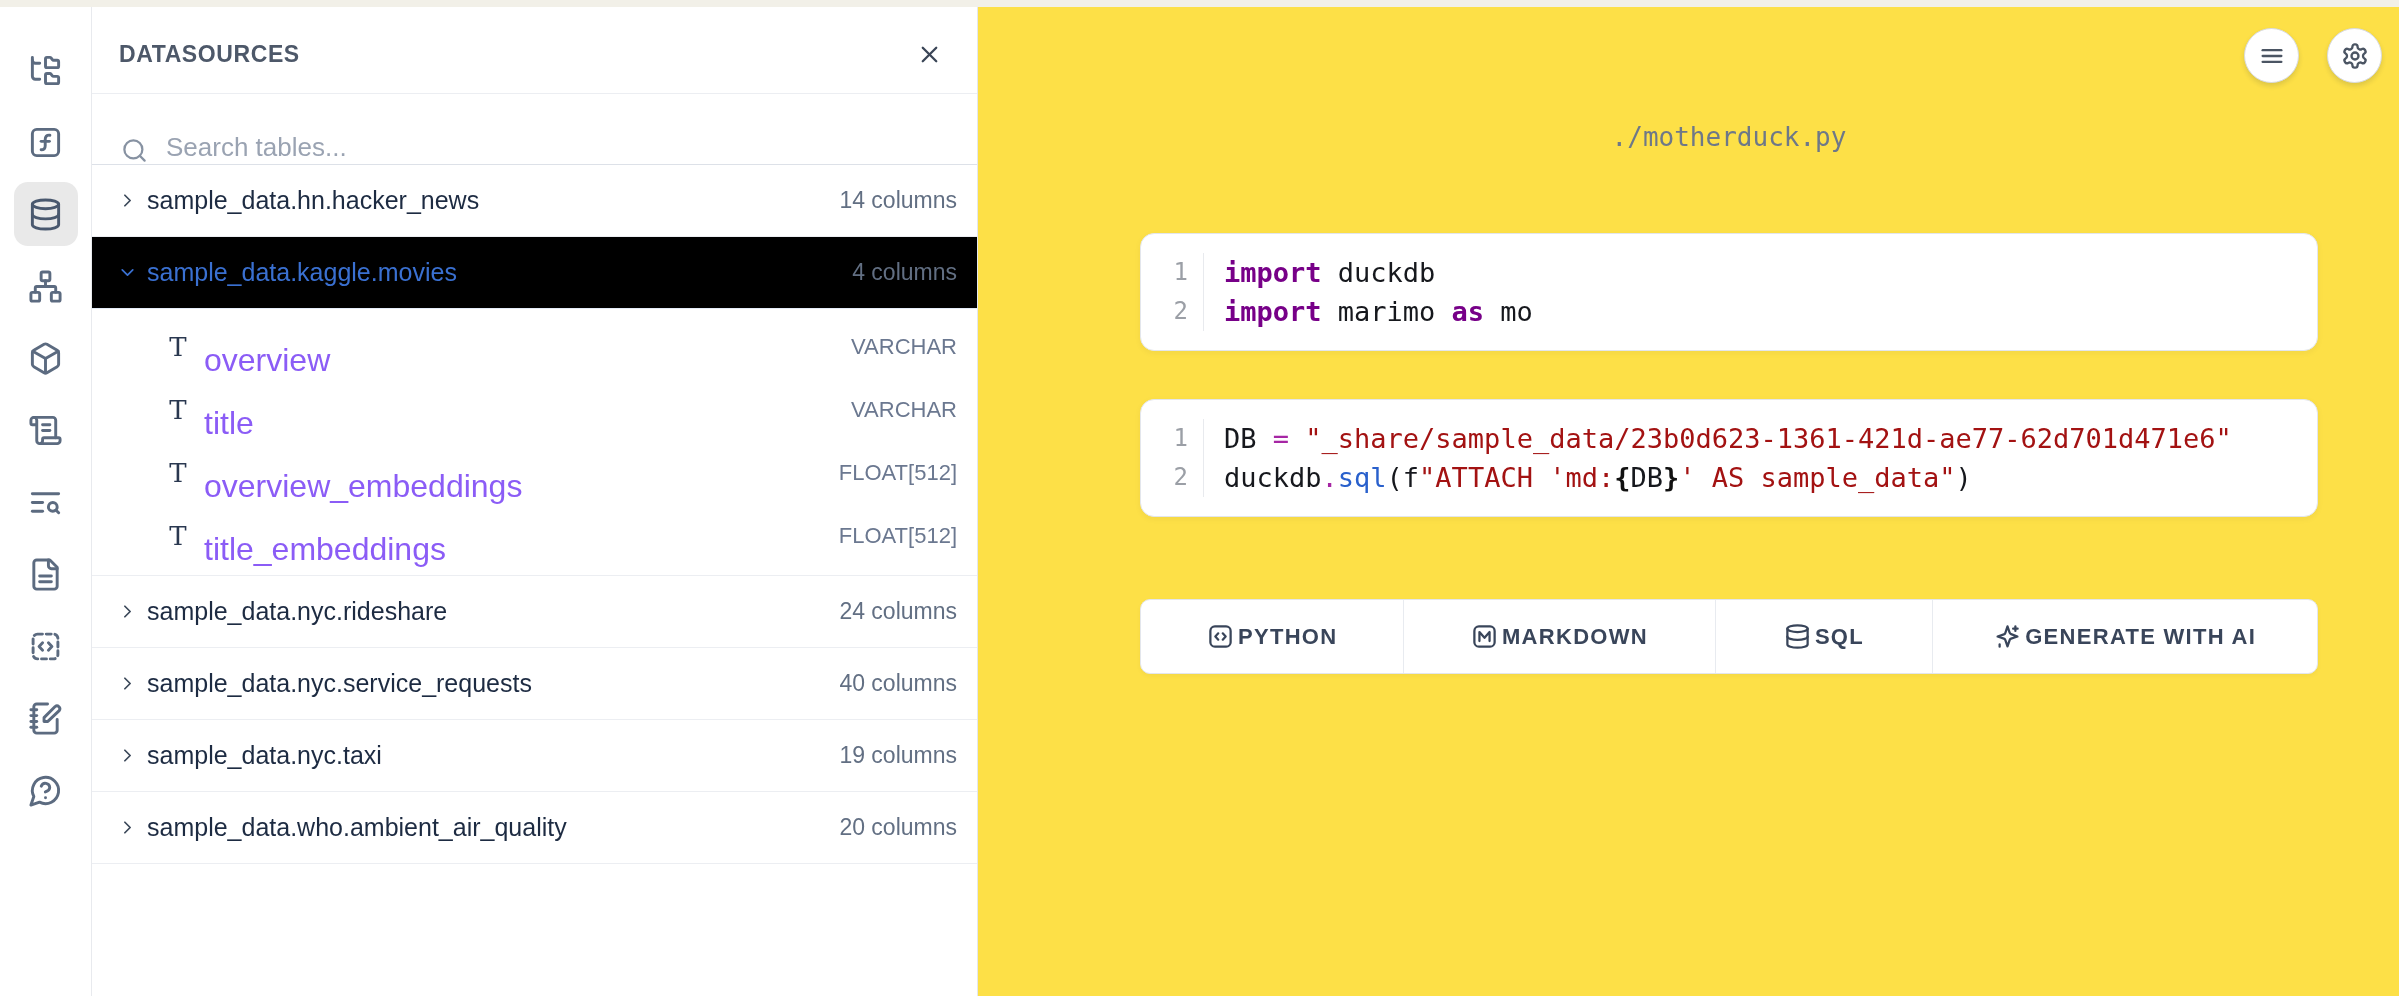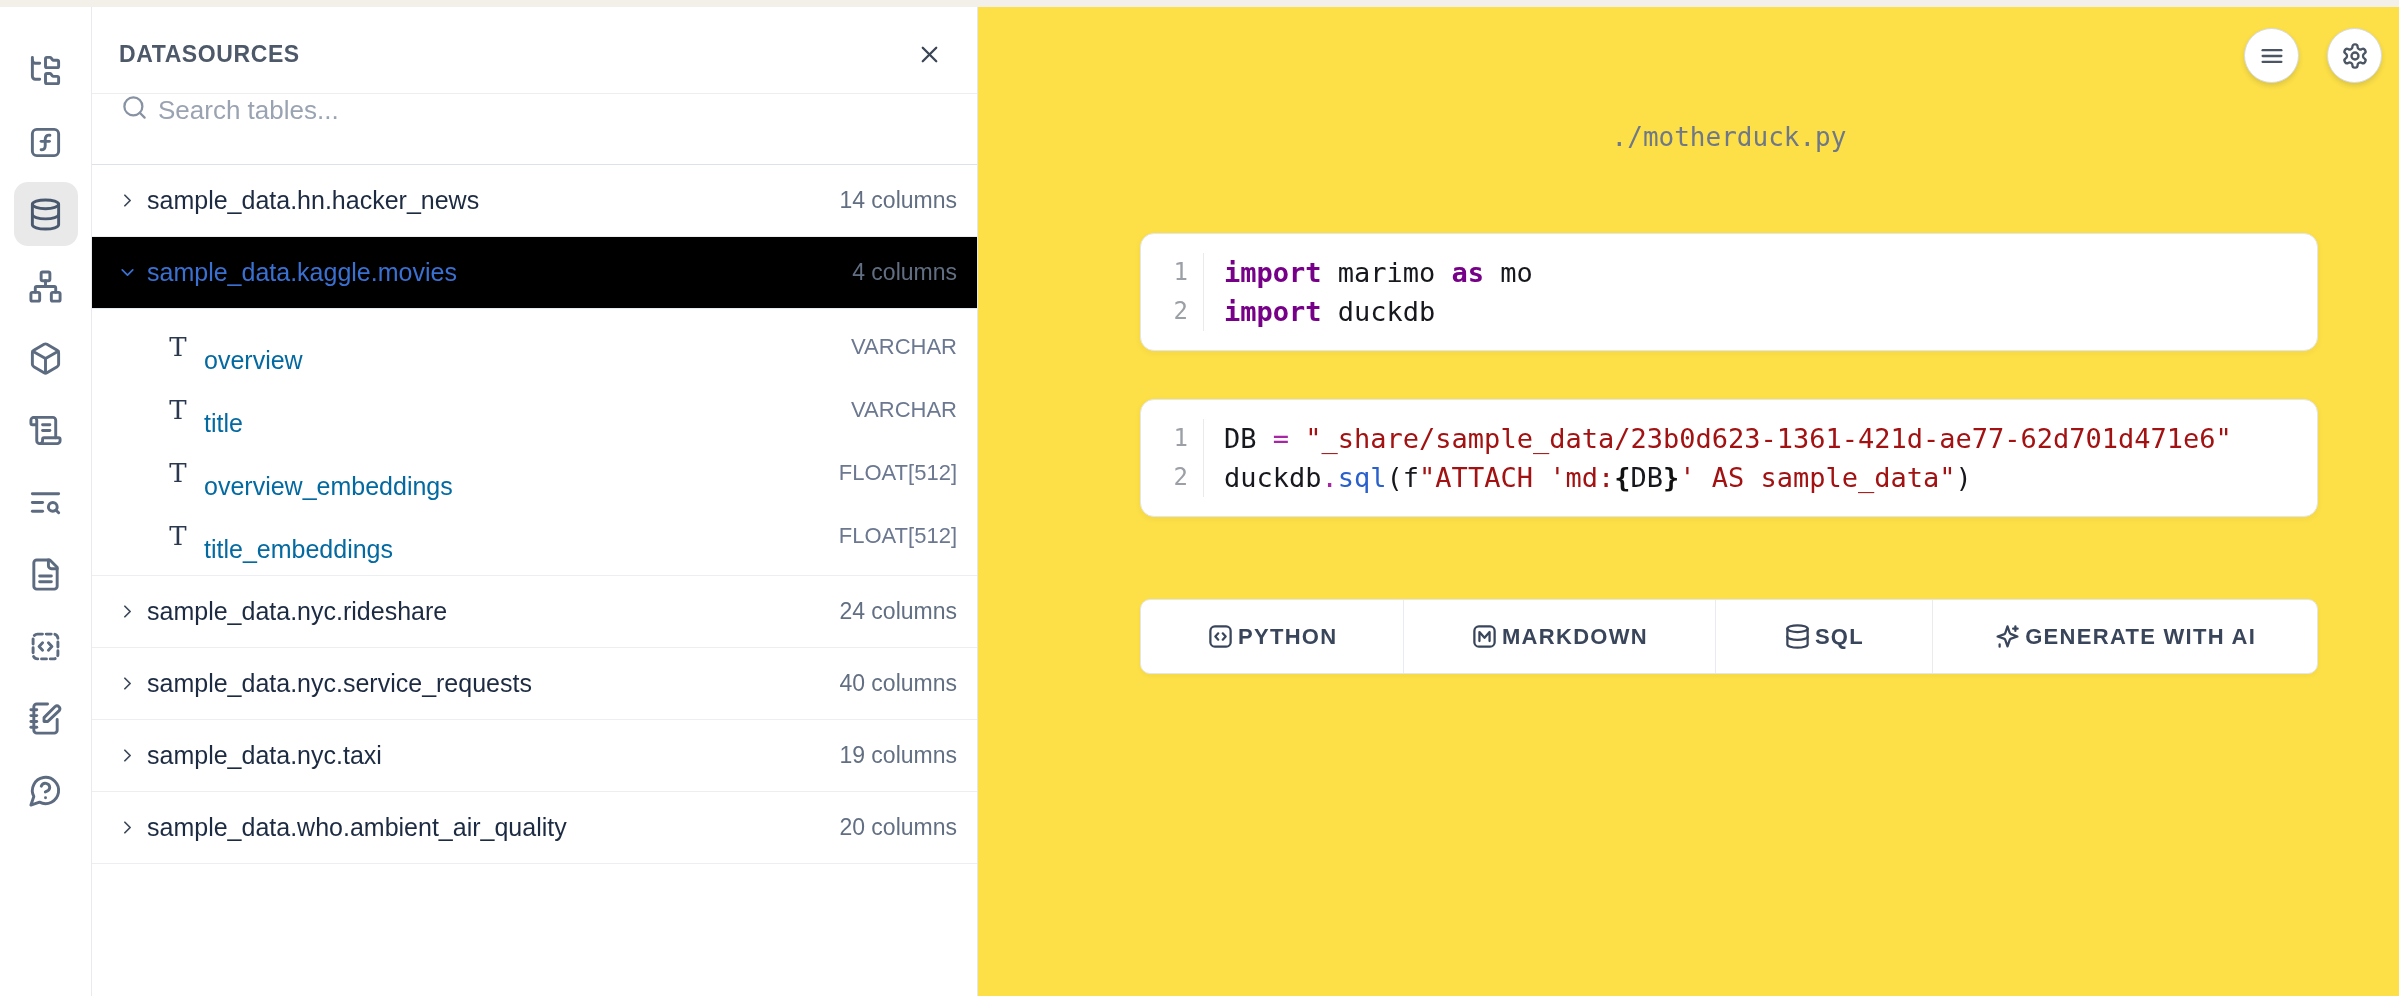--- a/index.html
+++ b/index.html
@@ -13,36 +13,36 @@
   .rail-item.active{background:#e9e9e9;}
   .rail-item svg{width:35px;height:35px;stroke:#5c6b80;stroke-width:2;fill:none;stroke-linecap:round;stroke-linejoin:round;}
   .rail-item.active svg{stroke:#49586e;}
 
   
   .panel{width:886px;flex:0 0 886px;border-right:1.5px solid #e4e7ec;display:flex;flex-direction:column;box-sizing:border-box;background:#fff;}
   .panel-header{height:94px;flex:0 0 94px;display:flex;align-items:center;justify-content:space-between;padding:16px 28px 0 27px;border-bottom:1px solid #eceef2;box-sizing:border-box;}
   .panel-title{font-size:23px;font-weight:700;color:#4d5869;letter-spacing:.6px;}
   .close-btn{width:40px;height:40px;display:flex;align-items:center;justify-content:center;cursor:pointer;}
   .close-btn svg{width:27px;height:27px;stroke:#3a4556;stroke-width:2;fill:none;stroke-linecap:round;}
-  .search-row{height:71px;flex:0 0 71px;display:flex;align-items:flex-start;gap:8px;padding:0 24px 0 29px;border-bottom:1.5px solid #dde1e8;box-sizing:border-box;}
+  .search-row{height:71px;flex:0 0 71px;display:flex;align-items:flex-end;gap:16px;padding:0 24px 0 29px;border-bottom:1.5px solid #dde1e8;box-sizing:border-box;}
   .search-row svg{width:27px;height:27px;stroke:#8792a2;stroke-width:2;fill:none;stroke-linecap:round;flex:0 0 27px;}
   .search-row input{border:none;outline:none;flex:1;font-size:26px;color:#2a3850;font-family:"Liberation Sans",sans-serif;background:transparent;}
   .search-row input::placeholder{color:#9aa3b2;}
   .tables{flex:1;overflow:hidden;display:flex;flex-direction:column;}
   .trow{height:72px;flex:0 0 72px;display:flex;align-items:center;padding:0 20px 0 24px;border-bottom:1px solid #eceef2;box-sizing:border-box;cursor:pointer;background:#fff;}
   .trow .chev{width:22px;height:22px;flex:0 0 22px;margin-right:9px;display:flex;align-items:center;justify-content:center;}
   .trow .chev svg{width:21px;height:21px;stroke:#3b4859;stroke-width:2;fill:none;stroke-linecap:round;stroke-linejoin:round;}
   .trow .tname{font-size:25px;color:#1d2b42;flex:1;white-space:nowrap;overflow:hidden;}
   .trow .tmeta{font-size:23px;color:#626f83;white-space:nowrap;}
   .trow.selected{background:#000000;border-bottom:1px solid #e3ebf7;}
   .trow.selected .tname{color:#3a70d1;}
   .trow.selected .chev svg{stroke:#3a70d1;}
   .crow{height:63px;flex:0 0 63px;display:flex;align-items:center;padding:0 20px 0 73px;box-sizing:border-box;cursor:pointer;background:#fff;}
   .crow .cicon{width:26px;flex:0 0 26px;margin-right:13px;font-family:"DejaVu Serif",serif;font-size:26px;color:#2a3850;text-align:center;line-height:1;}
-  .crow .cname{font-size:25px;color:#0369a1;flex:1;white-space:nowrap;margin-top:28px;}
+  .crow .cname{font-size:32px;color:#8b5cf6;flex:1;white-space:nowrap;margin-top:28px;}
   .crow .ctype{font-size:22px;color:#6b7890;white-space:nowrap;}
   .cols-group{border-bottom:1px solid #eceef2;display:flex;flex-direction:column;padding:6px 0 8px 0;}
 
   
   .content{flex:1;position:relative;box-sizing:border-box;padding-left:162px;background:#fde047;}
   .editor-col{width:1178px;display:flex;flex-direction:column;}
   .filename{margin-top:122px;height:34px;text-align:center;font-family:"DejaVu Sans Mono",monospace;font-size:26px;color:#6e7888;}
   .cell{margin-top:77px;border:1.5px solid #e3e6ec;border-radius:14px;box-shadow:0 2px 6px rgba(30,40,60,.05);display:flex;padding:19px 0;box-sizing:border-box;background:#fff;}
   .cell + .cell{margin-top:48px;}
   .gutter{width:63px;flex:0 0 63px;border-right:1.5px solid #e8eaee;display:flex;flex-direction:column;align-items:flex-end;padding-right:15px;box-sizing:border-box;}
@@ -263,22 +263,22 @@
   <main class="content">
     <div class="editor-col">
       <div class="filename">./motherduck.py</div>
       <div id="cells">
           <div class="cell">
             <div class="gutter">
               <div class="ln">1</div>
               <div class="ln">2</div>
             </div>
             <div class="codelines">
+              <div class="codeline"><span class="tok-kw">import</span><span class="tok-pl"> duckdb</span></div>
               <div class="codeline"><span class="tok-kw">import</span><span class="tok-pl"> marimo </span><span class="tok-kw">as</span><span class="tok-pl"> mo</span></div>
-              <div class="codeline"><span class="tok-kw">import</span><span class="tok-pl"> duckdb</span></div>
             </div>
           </div>
           <div class="cell">
             <div class="gutter">
               <div class="ln">1</div>
               <div class="ln">2</div>
             </div>
             <div class="codelines">
               <div class="codeline"><span class="tok-pl">DB </span><span class="tok-op">=</span><span class="tok-pl"> </span><span class="tok-st">"_share/sample_data/23b0d623-1361-421d-ae77-62d701d471e6"</span></div>
               <div class="codeline"><span class="tok-pl">duckdb</span><span class="tok-op">.</span><span class="tok-fn">sql</span><span class="tok-pl">(f</span><span class="tok-st">"ATTACH 'md:</span><span class="tok-br">{</span><span class="tok-pl">DB</span><span class="tok-br">}</span><span class="tok-st">' AS sample_data"</span><span class="tok-pl">)</span></div>

